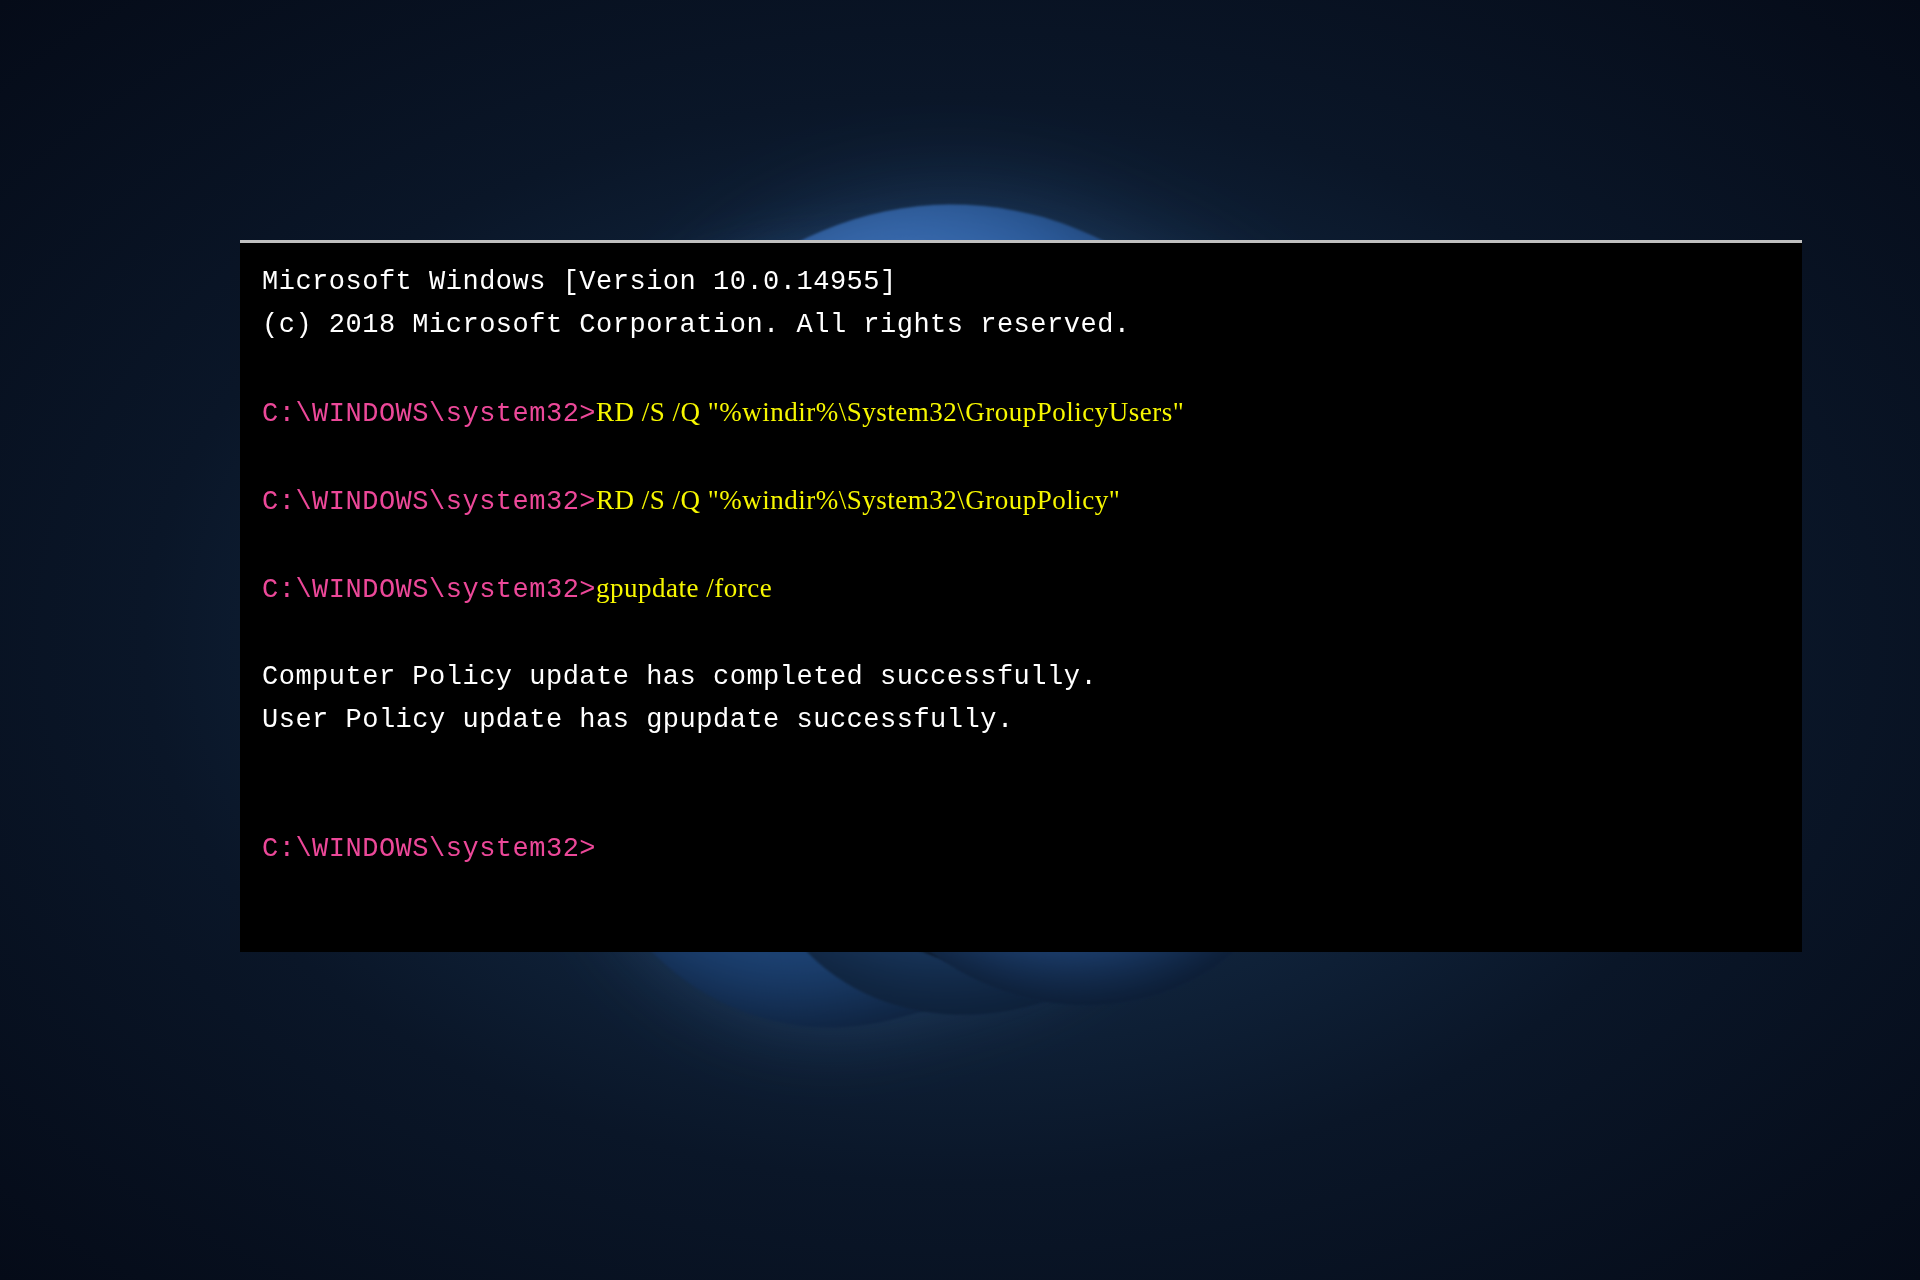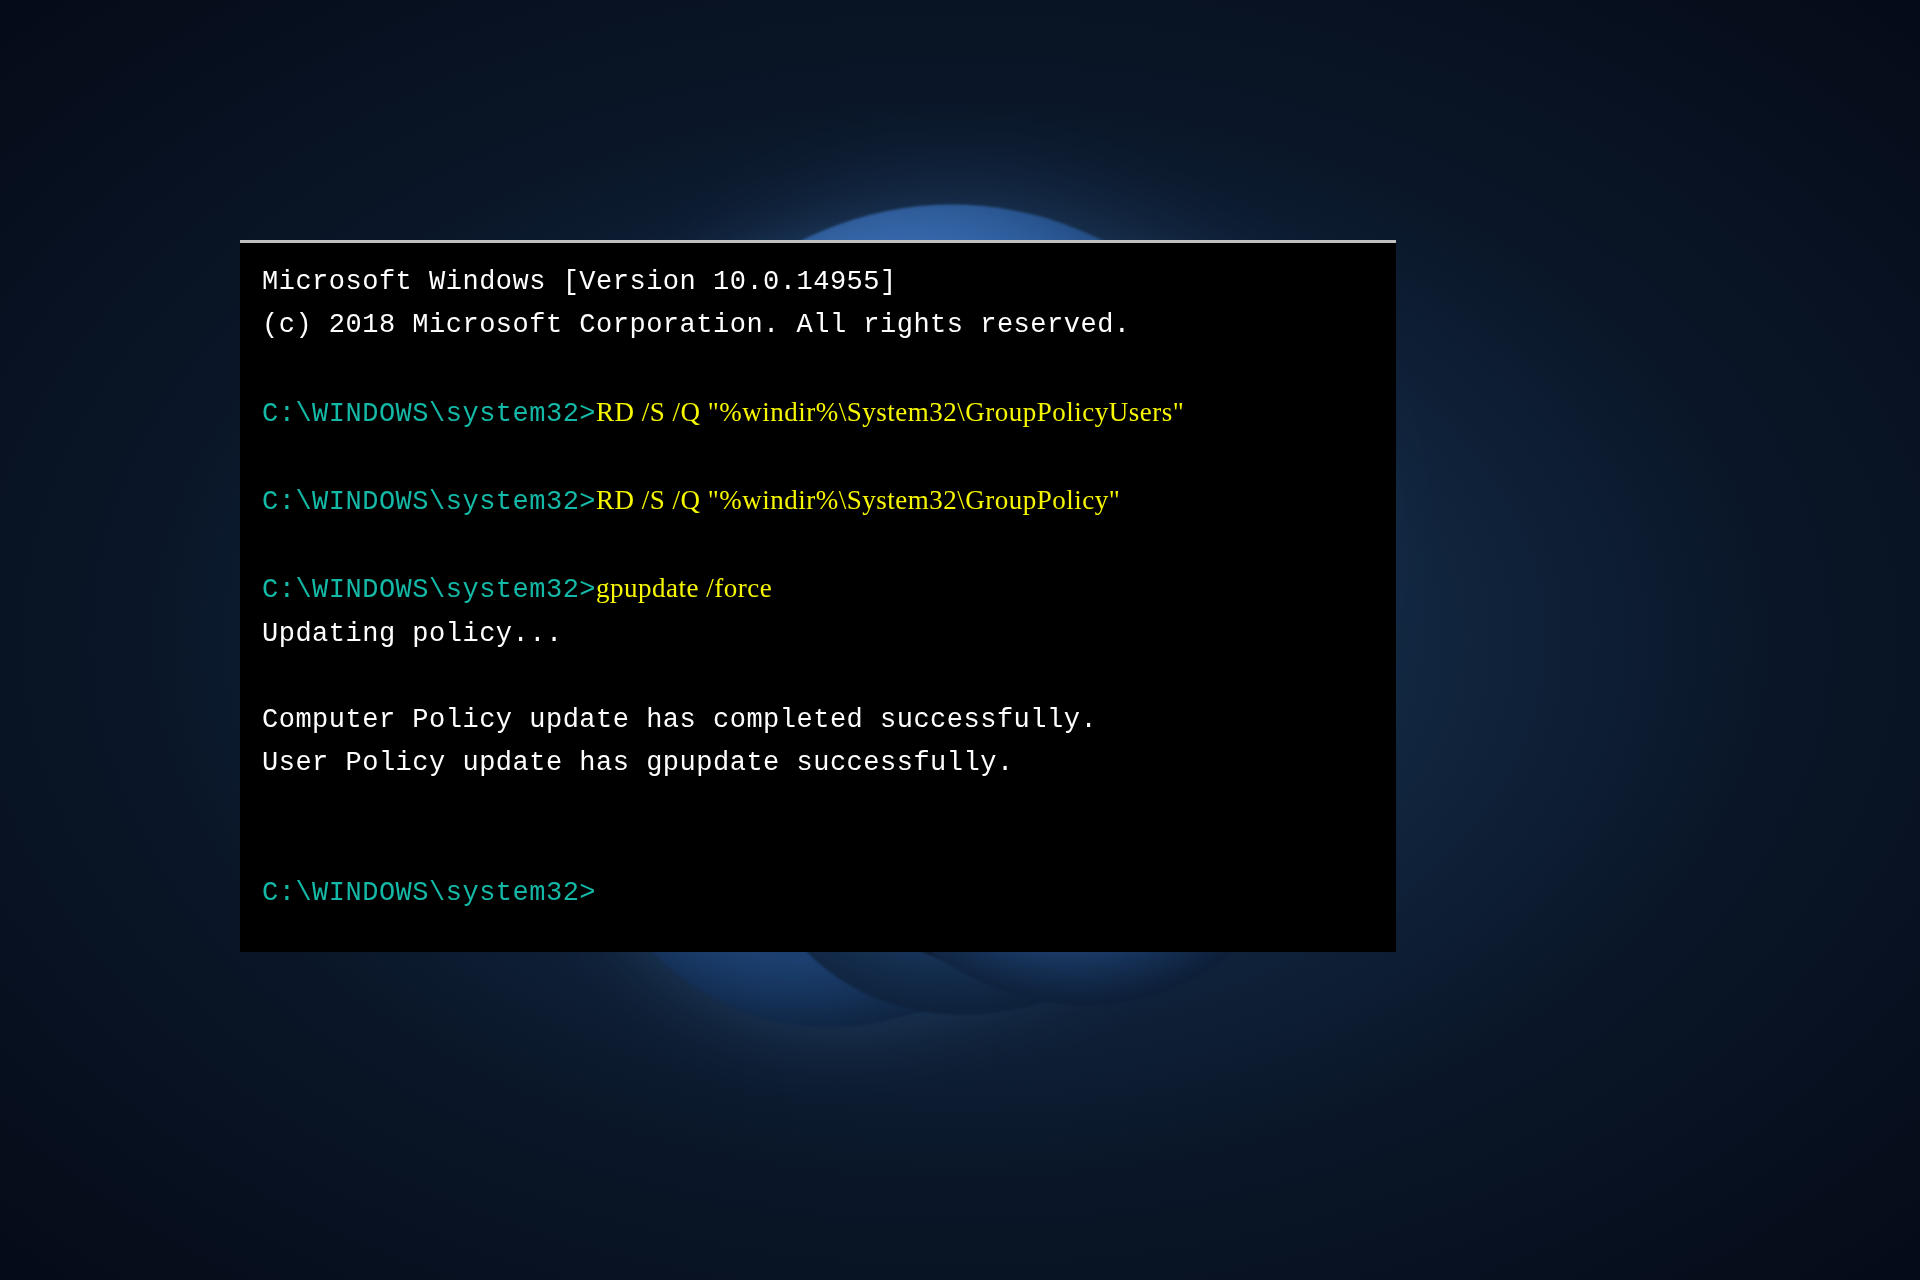--- a/index.html
+++ b/index.html
@@ -124,38 +124,38 @@
       border-radius: 50%;
       filter: blur(8px);
       opacity: 0.7;
       transform: rotate(30deg);
     }
 
     .terminal-window {
       position: absolute;
       left: 240px;
       top: 240px;
-      width: 1156px;
+      width: 1562px;
       height: 712px;
       background: #000000;
       border-top: 3px solid #c0c0c0;
       padding: 18px 22px;
       font-family: 'Consolas', 'Courier New', monospace;
       font-size: 27px;
       line-height: 1.6;
       color: #ffffff;
       letter-spacing: 0.5px;
     }
 
     .terminal-line {
       white-space: pre;
     }
 
     .prompt-text {
-      color: #14b8a6;
+      color: #ec4899;
     }
 
     .command-text {
       color: #f7f700;
       font-family: Liberation Serif, serif;
     }
 
     .output-text {
       color: #ffffff;
     }
@@ -185,21 +185,20 @@
   <div class="terminal-line output-text">(c) 2018 Microsoft Corporation. All rights reserved.</div>
   <div class="blank-line"></div>
 
   <div class="terminal-line"><span class="prompt-text">C:\WINDOWS\system32&gt;</span><span class="command-text">RD /S /Q "%windir%\System32\GroupPolicyUsers"</span></div>
   <div class="blank-line"></div>
 
   <div class="terminal-line"><span class="prompt-text">C:\WINDOWS\system32&gt;</span><span class="command-text">RD /S /Q "%windir%\System32\GroupPolicy"</span></div>
   <div class="blank-line"></div>
 
   <div class="terminal-line"><span class="prompt-text">C:\WINDOWS\system32&gt;</span><span class="command-text">gpupdate /force</span></div>
-  <div class="terminal-line output-text">Updating policy...</div>
   <div class="blank-line"></div>
 
   <div class="terminal-line output-text">Computer Policy update has completed successfully.</div>
   <div class="terminal-line output-text">User Policy update has gpupdate successfully.</div>
   <div class="blank-line"></div>
   <div class="blank-line"></div>
 
   <div class="terminal-line"><span class="prompt-text"></span><span class="prompt-text">C:\WINDOWS\system32&gt;</span></div>
 </div>
 

